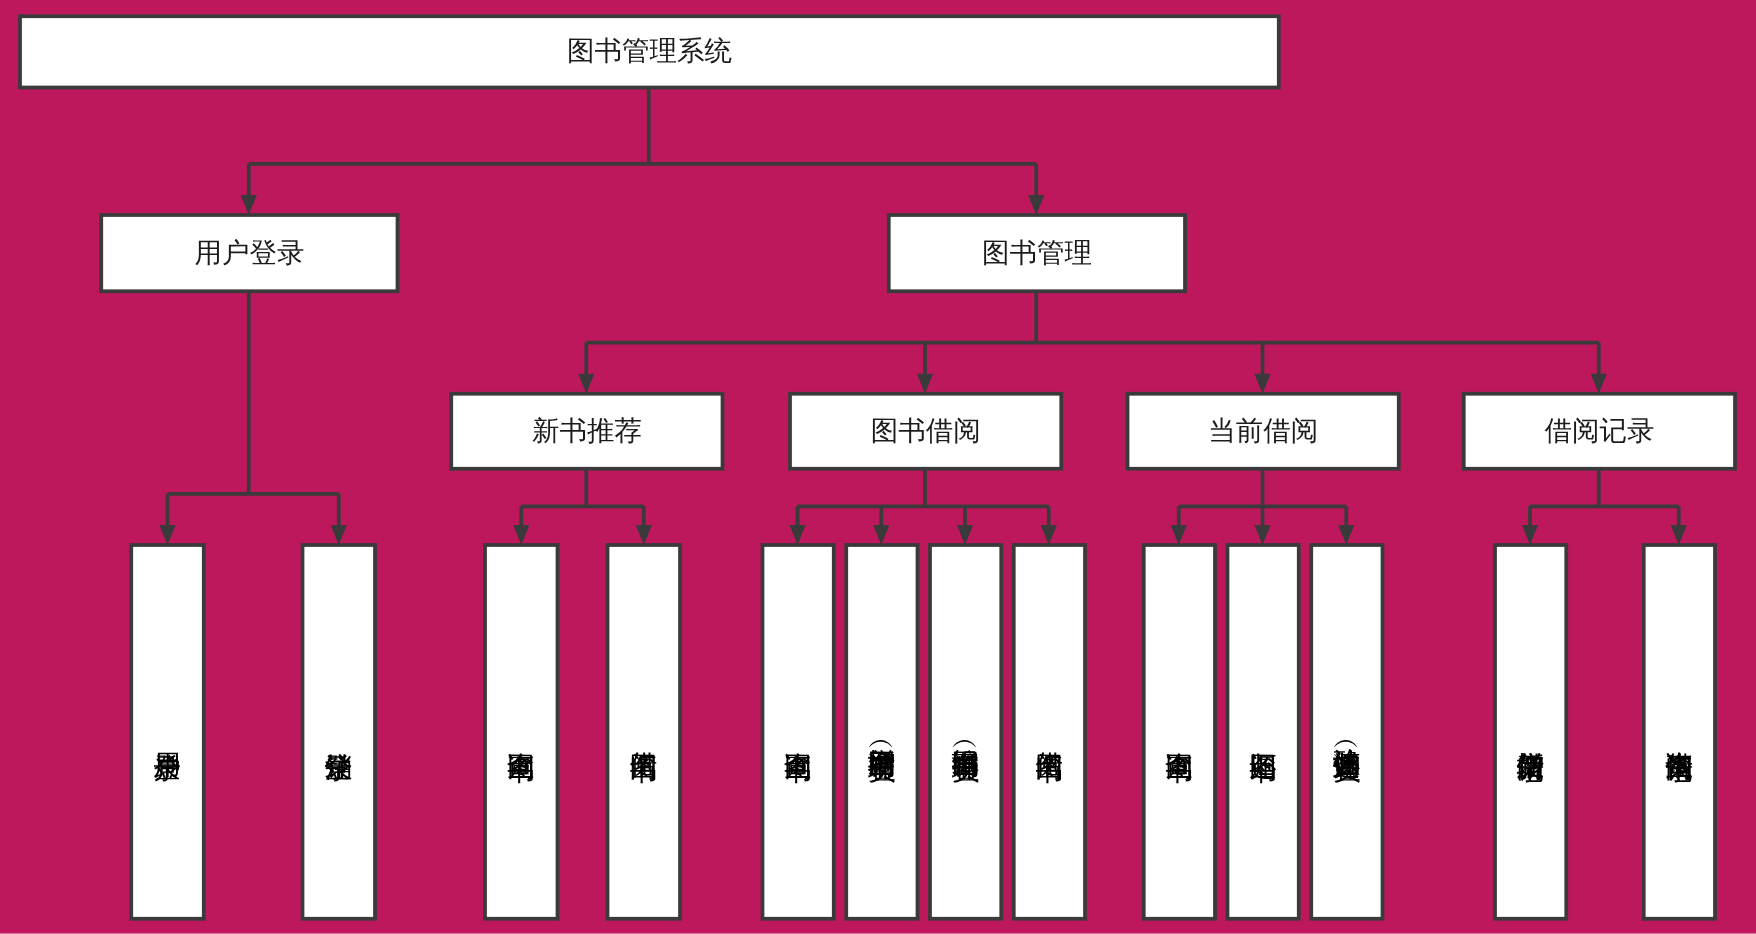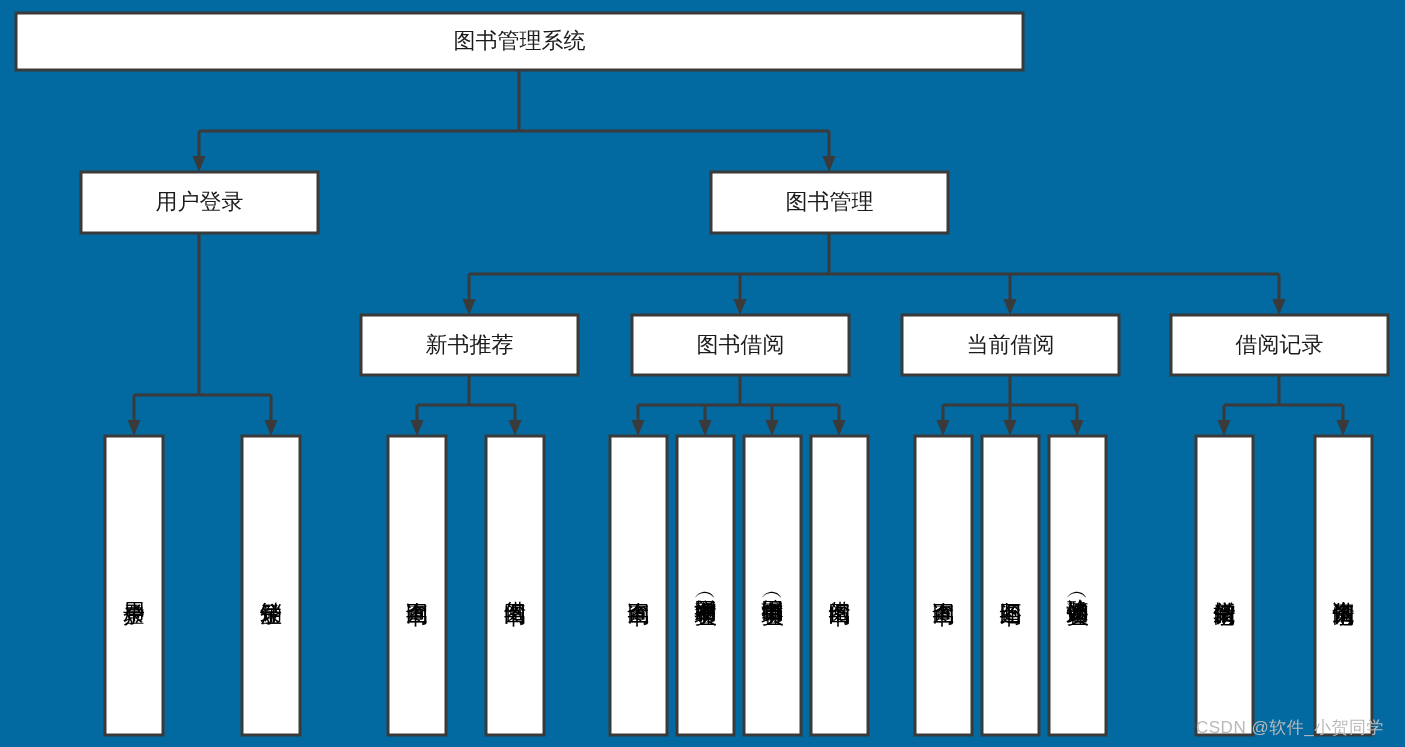--- a/index.html
+++ b/index.html
@@ -8,21 +8,21 @@
     padding: 0;
     background: #ffffff;
   }
   body {
     font-family: "Liberation Sans", "DejaVu Sans", sans-serif;
   }
   #diagram-root {
     position: relative;
     width: 1405px;
     height: 747px;
-    background: #0369a1;
+    background: #be185d;
     overflow: hidden;
   }
   svg.tree-canvas {
     position: absolute;
     left: 0;
     top: 0;
     width: 1405px;
     height: 747px;
     display: block;
   }
@@ -224,15 +224,14 @@
         <div class="node-label-v">确认归还（管理员）</div>
       </div>
       <div class="vlabel-host" style="left: 1196px; top: 436px; width: 57px; height: 299px;">
         <div class="node-label-v">新增借阅记录</div>
       </div>
       <div class="vlabel-host" style="left: 1315px; top: 436px; width: 57px; height: 299px;">
         <div class="node-label-v">查询借阅记录</div>
       </div>
     </div>
 
-  <div class="watermark" style="left: 1196px; top: 716px;">CSDN @软件_小贺同学</div>
 
 </div>
 
 </body></html>

